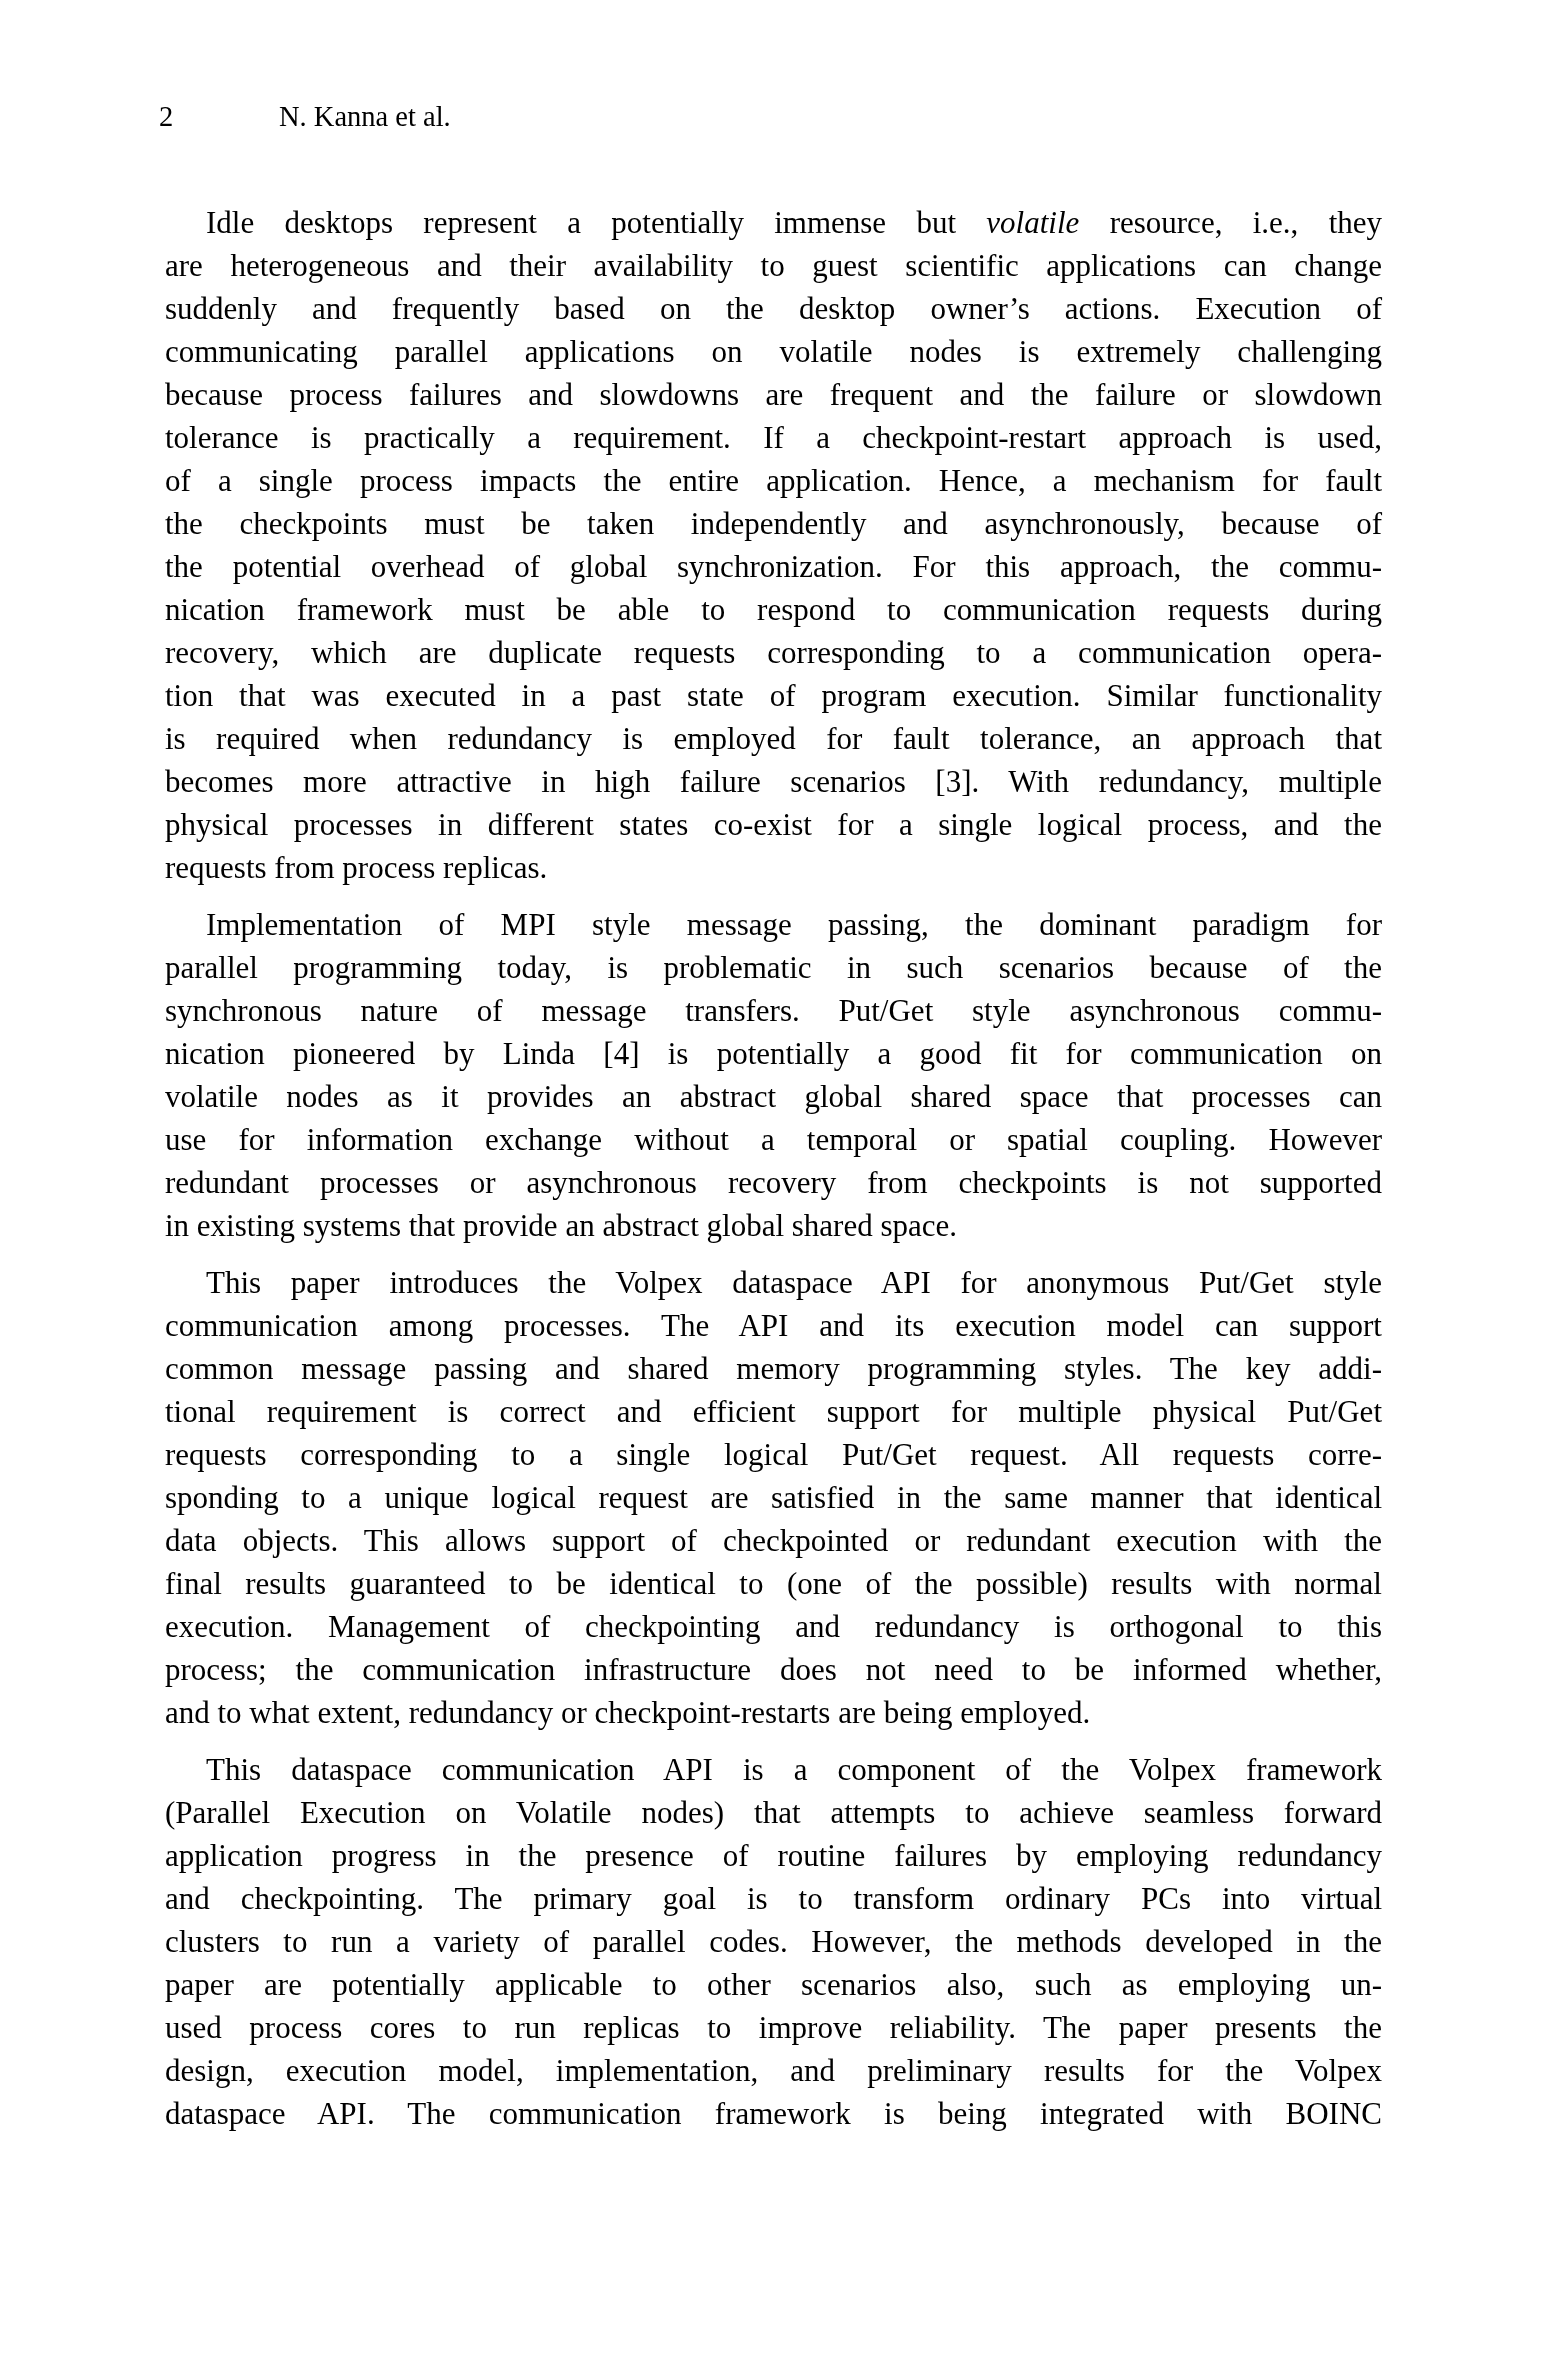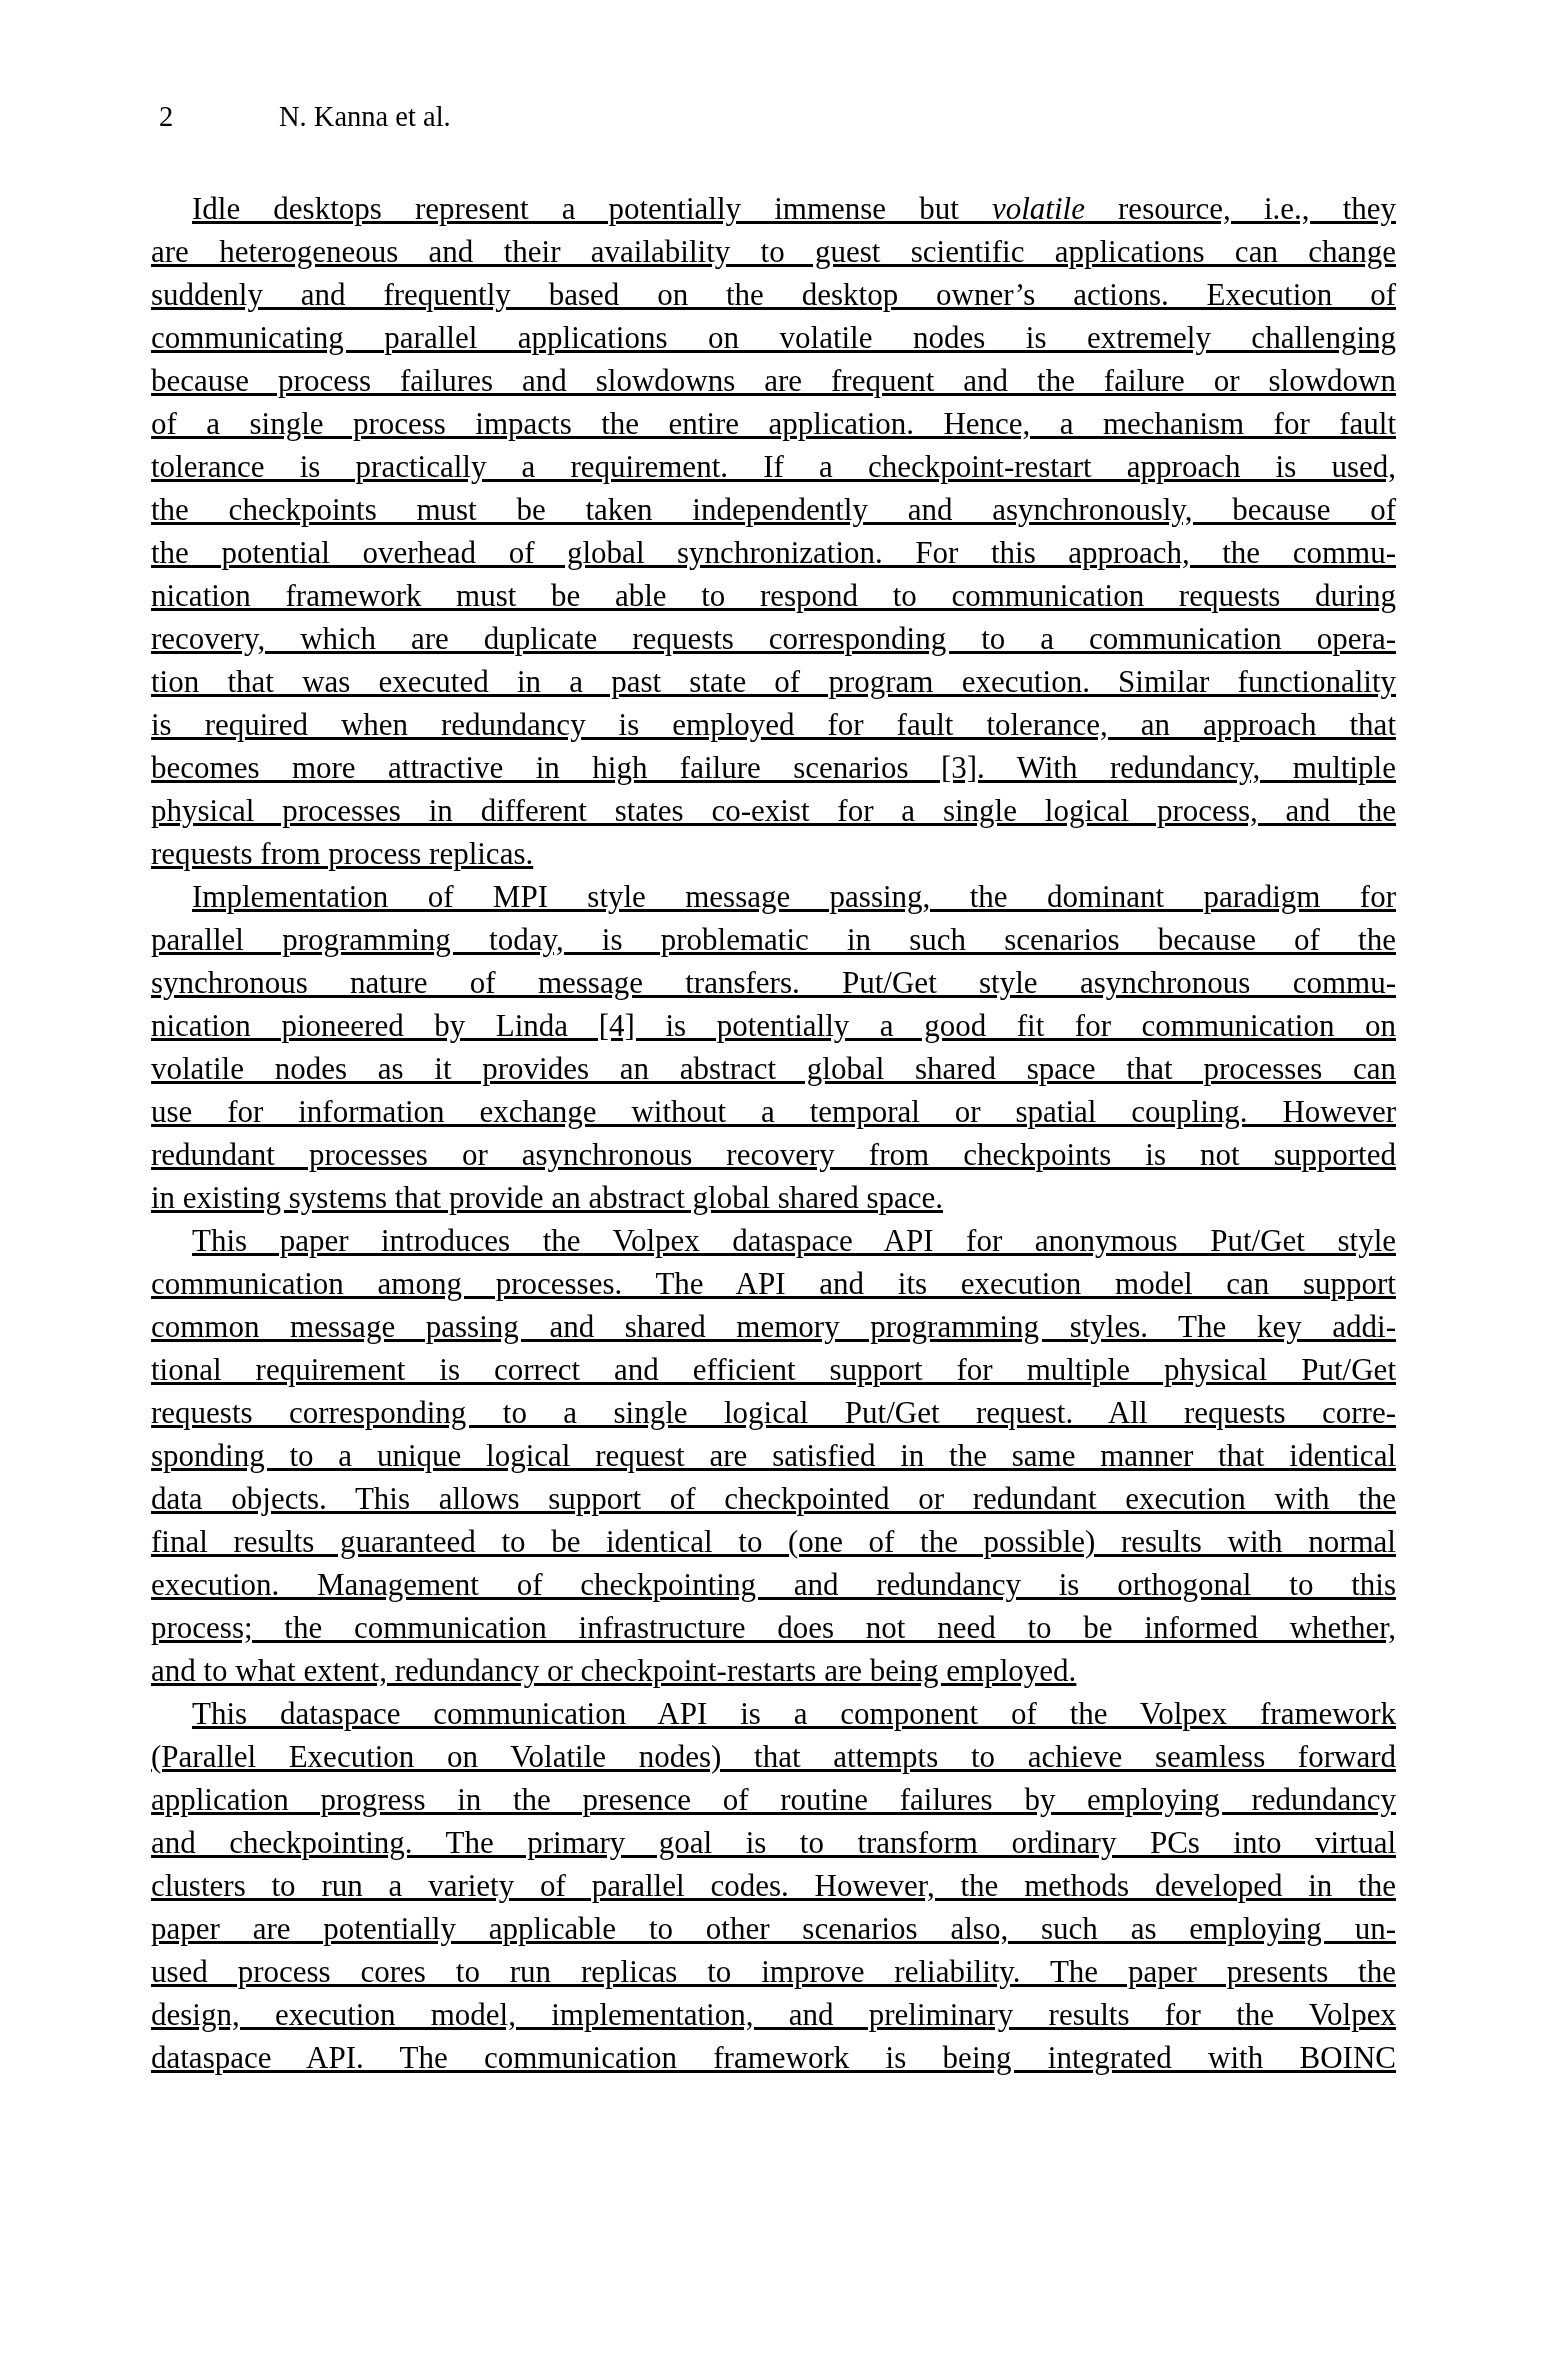--- a/index.html
+++ b/index.html
@@ -45,44 +45,43 @@
     overflow: visible;
   }
   .line.indent {
     padding-left: 41px;
   }
   .line.last {
     text-align: left;
     text-align-last: left;
   }
   .para {
-    margin: 0;
-    text-decoration: underline;
+    margin: 14px;
   }
   em {
     font-style: italic;
   }
 </style>
 </head>
 <body>
 
 <div class="running-head">
   <span class="page-num">2</span><span>N. Kanna et al.</span>
 </div>
 
 <div class="body-text">
 
   <div class="para">
     <span class="line indent"><span>Idle desktops represent a potentially immense but </span><em>volatile</em><span> resource, i.e., they</span></span>
     <span class="line">are heterogeneous and their availability to guest scientific applications can change</span>
     <span class="line">suddenly and frequently based on the desktop owner’s actions. Execution of</span>
     <span class="line">communicating parallel applications on volatile nodes is extremely challenging</span>
     <span class="line">because process failures and slowdowns are frequent and the failure or slowdown</span>
+    <span class="line">tolerance is practically a requirement. If a checkpoint-restart approach is used,</span>
     <span class="line">of a single process impacts the entire application. Hence, a mechanism for fault</span>
-    <span class="line">tolerance is practically a requirement. If a checkpoint-restart approach is used,</span>
     <span class="line">the checkpoints must be taken independently and asynchronously, because of</span>
     <span class="line">the potential overhead of global synchronization. For this approach, the commu-</span>
     <span class="line">nication framework must be able to respond to communication requests during</span>
     <span class="line">recovery, which are duplicate requests corresponding to a communication opera-</span>
     <span class="line">tion that was executed in a past state of program execution. Similar functionality</span>
     <span class="line">is required when redundancy is employed for fault tolerance, an approach that</span>
     <span class="line">becomes more attractive in high failure scenarios [3]. With redundancy, multiple</span>
     <span class="line">physical processes in different states co-exist for a single logical process, and the</span>
     <span class="line last">requests from process replicas.</span>
   </div>

